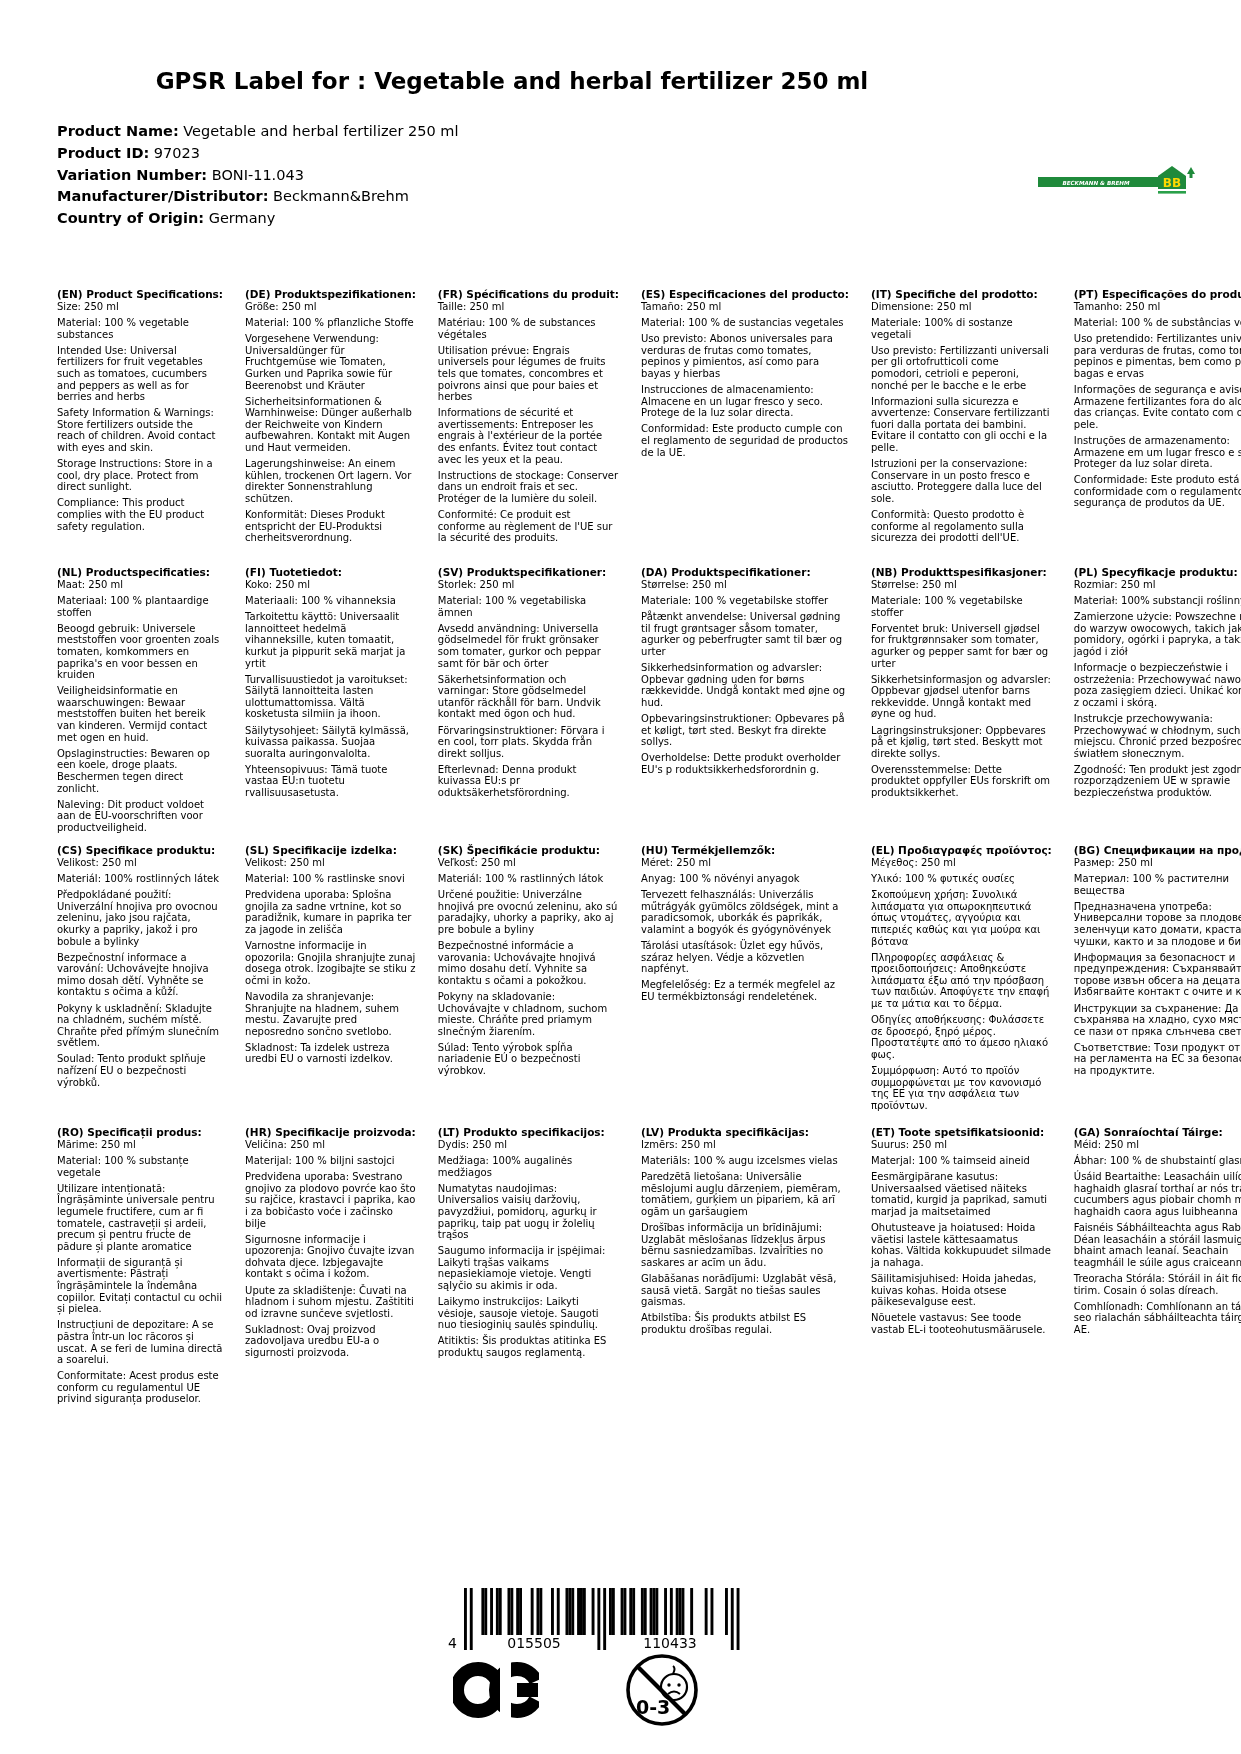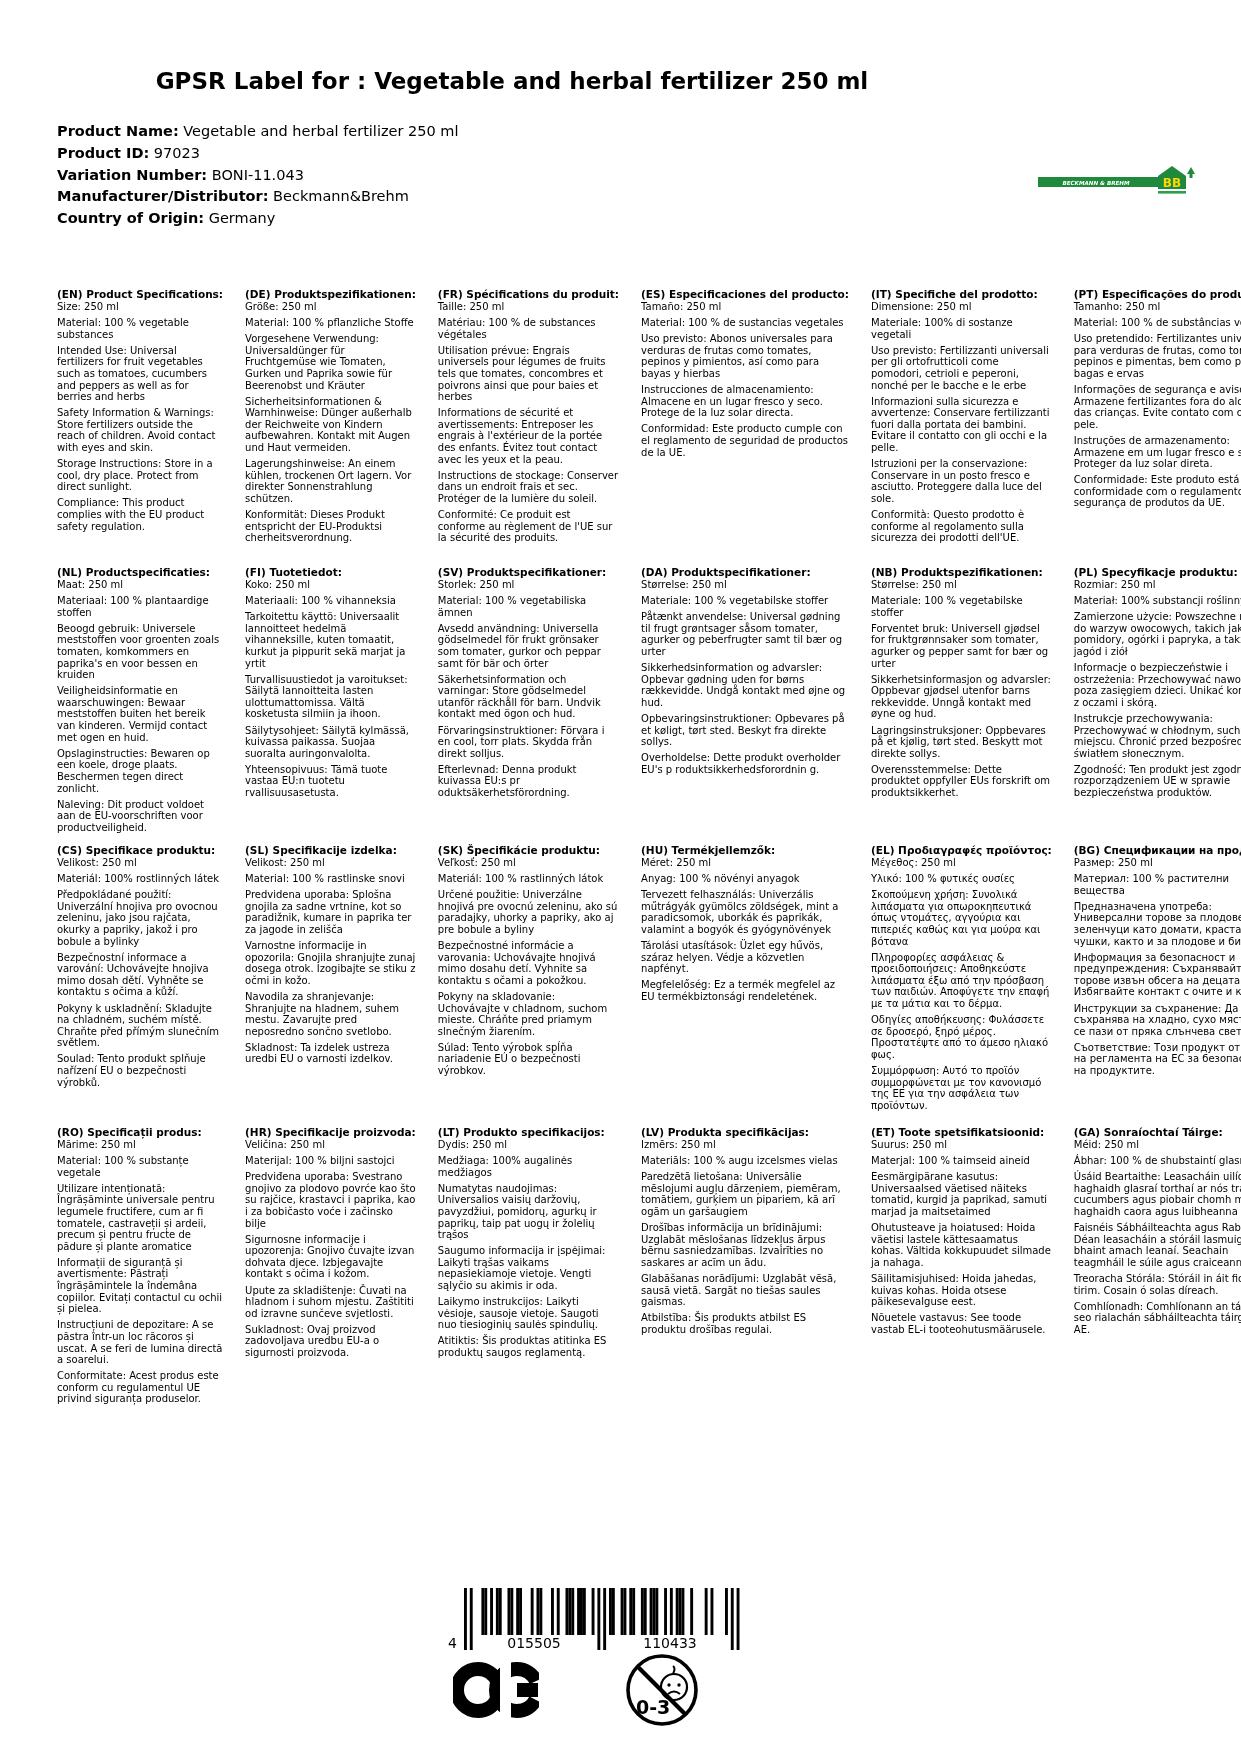--- a/index.html
+++ b/index.html
@@ -152,21 +152,21 @@
       <div>
         <p>Størrelse: 250 ml</p>
         <p>Materiale: 100 % vegetabilske stoffer</p>
         <p>Påtænkt anvendelse: Universal gødning til frugt grøntsager såsom tomater, agurker og peberfrugter samt til bær og urter</p>
         <p>Sikkerhedsinformation og advarsler: Opbevar gødning uden for børns rækkevidde. Undgå kontakt med øjne og hud.</p>
         <p>Opbevaringsinstruktioner: Opbevares på et køligt, tørt sted. Beskyt fra direkte sollys.</p>
         <p>Overholdelse: Dette produkt overholder EU's p roduktsikkerhedsforordnin g.</p>
       </div>
     </section>
   <section class="block">
-      <h3>(NB) Produktspezifikationen:</h3>
+      <h3>(NB) Produkttspesifikasjoner:</h3>
       <div>
         <p>Størrelse: 250 ml</p>
         <p>Materiale: 100 % vegetabilske stoffer</p>
         <p>Forventet bruk: Universell gjødsel for fruktgrønnsaker som tomater, agurker og pepper samt for bær og urter</p>
         <p>Sikkerhetsinformasjon og advarsler: Oppbevar gjødsel utenfor barns rekkevidde. Unngå kontakt med øyne og hud.</p>
         <p>Lagringsinstruksjoner: Oppbevares på et kjølig, tørt sted. Beskytt mot direkte sollys.</p>
         <p>Overensstemmelse: Dette produktet oppfyller EUs forskrift om produktsikkerhet.</p>
       </div>
     </section>
   <section class="block">

